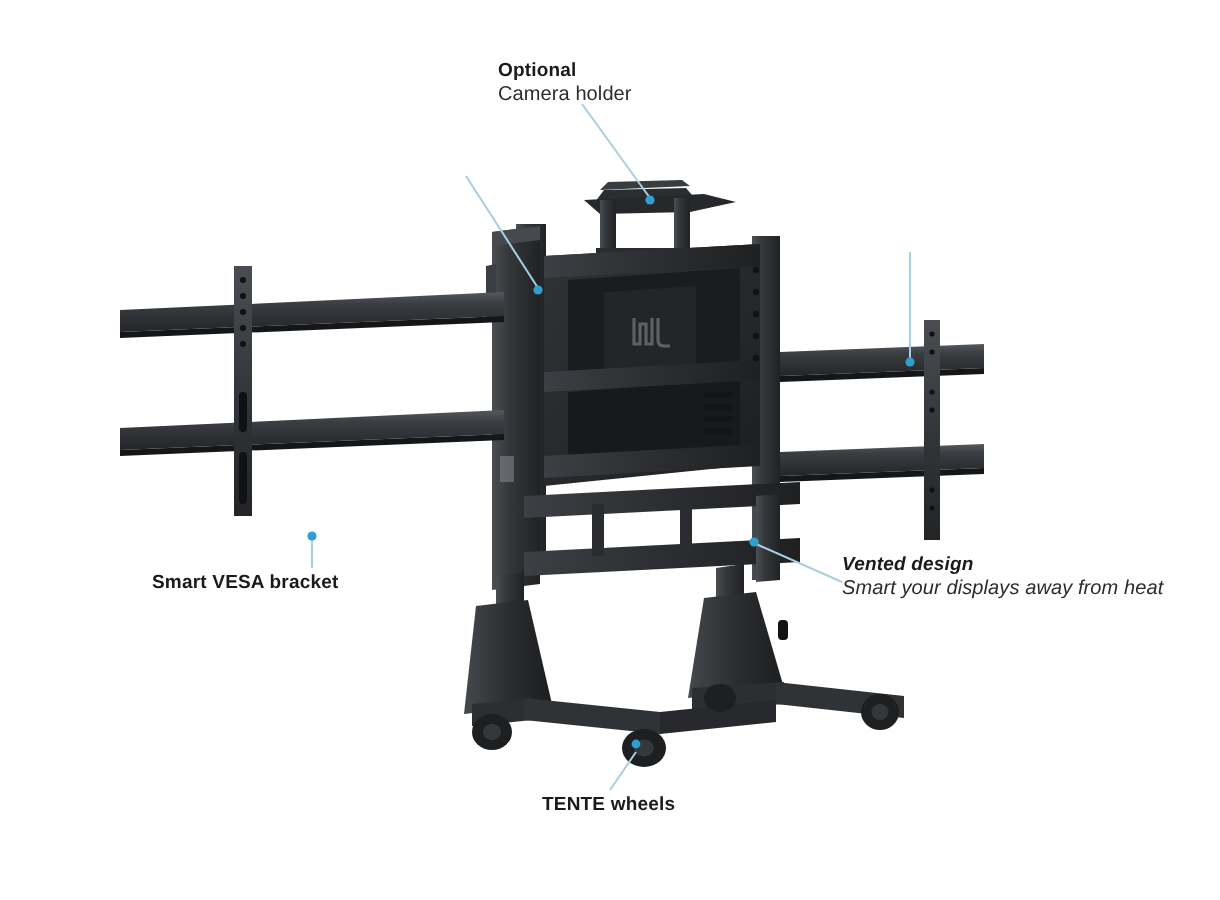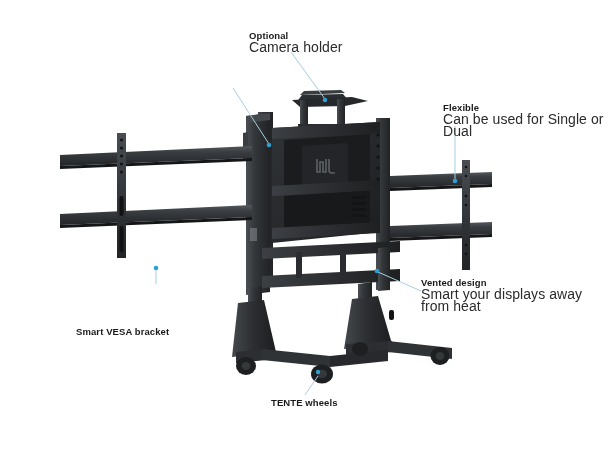--- a/index.html
+++ b/index.html
@@ -5,28 +5,28 @@
   html,body{margin:0;padding:0;background:#ffffff;}
   body{width:610px;height:450px;position:relative;overflow:hidden;
        font-family:"Liberation Sans","DejaVu Sans",sans-serif;
        -webkit-font-smoothing:antialiased;}
   #stage{position:absolute;inset:0;width:610px;height:450px;background:#fff;}
 
   
   .callout{position:absolute;color:#1a1a1a;}
   .callout .c-title{font-size:9.5px;font-weight:bold;line-height:12px;
                     letter-spacing:.01em;white-space:nowrap;}
-  .callout .c-desc{font-size:14px;font-weight:normal;line-height:11.5px;
+  .callout .c-desc{font-size:10px;font-weight:normal;line-height:11.5px;
                    color:#2b2b2b;letter-spacing:.005em;}
 
   #callout-optional{left:249px;top:30px;}
   #callout-motorized{left:146px;top:70px;}
   #callout-flexible{left:443px;top:102px;}
-  #callout-smartvesa{left:76px;top:286px;width:160px;margin-top:40px;}
-  #callout-vented{left:421px;top:277px;width:165px;}
+  #callout-smartvesa{left:76px;top:286px;width:160px;}
+  #callout-vented{left:421px;top:277px;width:165px;font-style:italic;}
   #callout-tente{left:271px;top:397px;}
 
   
   svg.layer{position:absolute;left:0;top:0;width:610px;height:450px;
             overflow:visible;pointer-events:none;}
 </style>
 </head>
 <body>
 
 <div id="stage">
@@ -219,24 +219,20 @@
       <circle cx="377" cy="271" r="2.3"></circle>
     </g>
   </svg>
 
   <div class="callout" id="callout-optional">
     <div class="c-title">Optional</div>
     <div class="c-desc">Camera holder</div>
   </div>
 
 
-  <div class="callout" id="callout-flexible">
-    <div class="c-title">Flexible</div>
-    <div class="c-desc">Can be used for Single or Dual</div>
-  </div>
 
   <div class="callout" id="callout-smartvesa">
     <div class="c-title">Smart VESA bracket</div>
   </div>
 
   <div class="callout" id="callout-vented">
     <div class="c-title">Vented design</div>
     <div class="c-desc">Smart your displays away from heat</div>
   </div>
 

